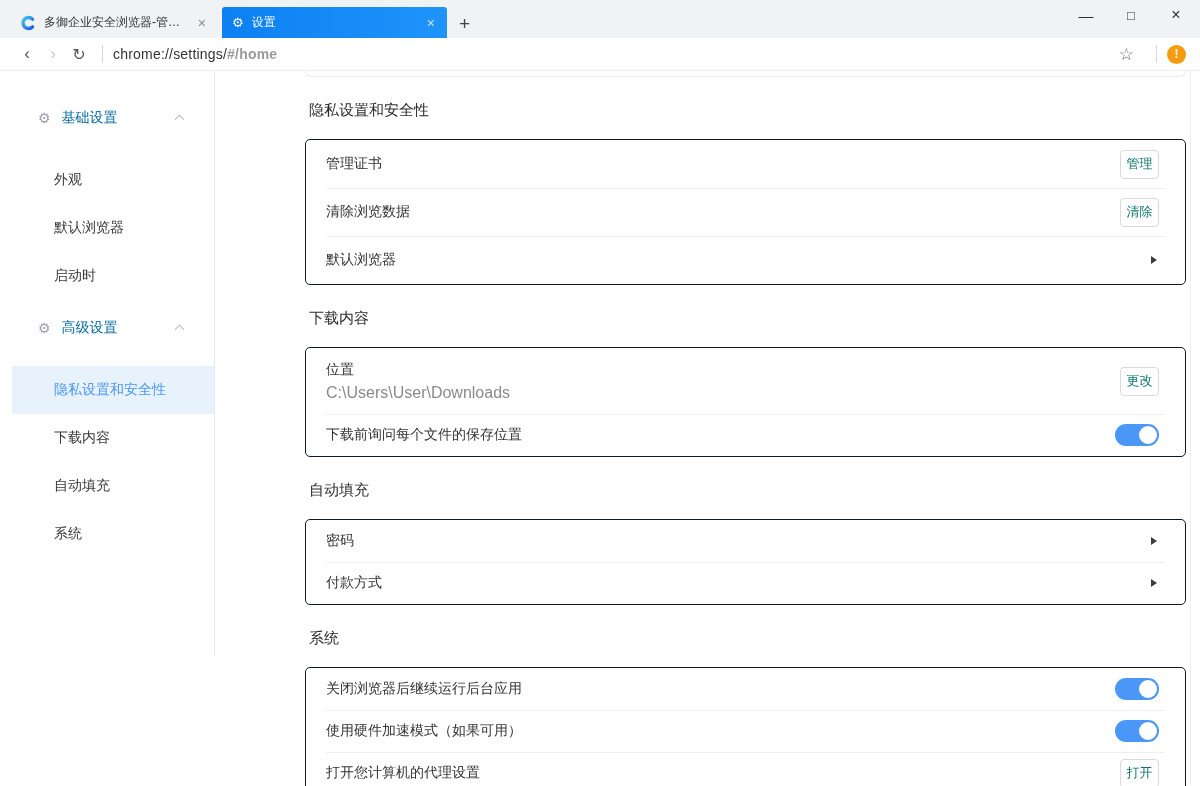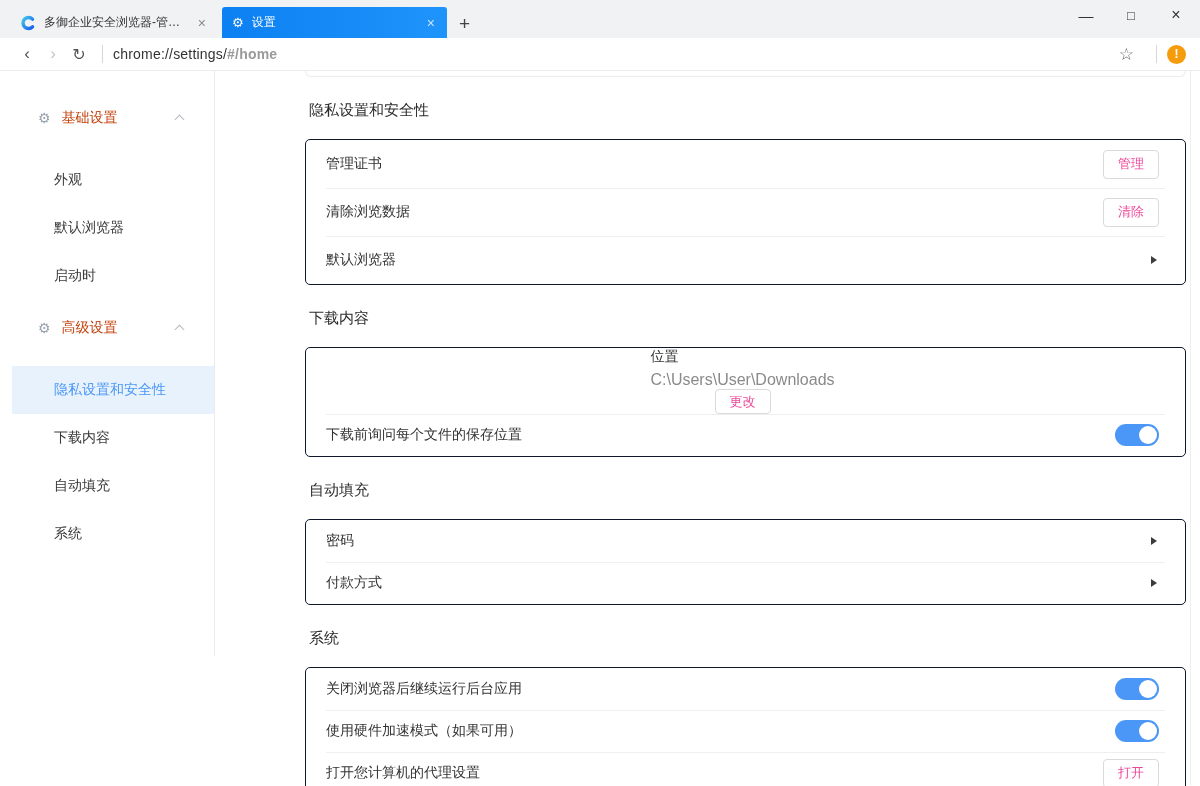--- a/index.html
+++ b/index.html
@@ -34,45 +34,45 @@
   .star-icon { font-size:17px; color:#6b6b6b; margin-right:12px; cursor:pointer; }
   .badge { width:19px; height:19px; border-radius:50%; background:#f59b0c; color:#fff; font-size:12px;
     font-weight:bold; display:flex; align-items:center; justify-content:center; cursor:pointer; }
 
   
   .main { display:flex; height:714px; }
   .sidebar { width:215px; position:relative; padding-top:23px; flex:none; }
   .sidebar::after { content:''; position:absolute; right:0; top:0; width:1px; height:585px; background:#e8eaed; }
   .side-group-header { height:48px; display:flex; align-items:center; padding-left:38px; cursor:pointer; }
   .side-gear { font-size:14px; color:#98a1ad; margin-right:11px; }
-  .side-group-label { font-size:14px; color:#c2410c; font-weight:500; }
+  .side-group-label { font-size:14px; color:#0369a1; font-weight:500; }
   .chev-up { width:7px; height:7px; border-left:1.5px solid #b5bac2; border-top:1.5px solid #b5bac2;
     transform:rotate(45deg); margin-left:auto; margin-right:32px; margin-top:3px; }
   .side-items { margin-top:14px; }
   .side-item { height:48px; display:flex; align-items:center; margin-left:12px; padding-left:42px;
     font-size:14px; color:#3a3a3a; cursor:pointer; }
   .side-item.active { background:#e8f2fd; color:#4a97f5; }
   .side-group-2 { margin-top:4px; }
 
   
   .content { flex:1; position:relative; }
   .scrollbar { position:absolute; right:0; top:0; width:10px; height:714px; border-left:1px solid #ededed; background:#fff; }
   .page { padding:0 14px 0 90px; }
   .card-sliver { height:6px; border:1px solid #ececec; border-top:none; border-radius:0 0 6px 6px; }
   .section-title { font-size:15px; color:#2b2b2b; margin:22px 0 18px 4px; line-height:22px; }
   .card { border:1px solid #0f172a; border-radius:5px; background:#fff; }
   .row { display:flex; align-items:center; padding:0 26px 0 20px; height:48px; position:relative; }
   .row + .row::before { content:''; position:absolute; top:0; left:20px; right:20px; height:1px; background:#efefef; }
   .row-label { font-size:14px; color:#333; }
   .row-main { flex:1; }
   .row-sub { font-size:16px; color:#8a8a8a; margin-top:5px; }
-  .row-tall { height:66px;flex-direction:column; }
+  .row-tall { height:66px; }
   .row-short { height:42px; }
-  .btn { background:#fff; border:1px solid #d8dadc; border-radius:4px; color:#ec4899; font-size:13px;
-    padding:0; width:56px; height:29px; cursor:pointer; font-family:inherit; }
+  .btn { background:#fff; border:1px solid #d8dadc; border-radius:4px; color:#0f766e; font-size:13px;
+    padding:0; width:39px; height:29px; cursor:pointer; font-family:inherit; }
   .arrow-right { width:0; height:0; border-top:4px solid transparent; border-bottom:4px solid transparent;
     border-left:6px solid #3c3c3c; margin-right:2px; cursor:pointer; }
   .toggle { width:44px; height:22px; border-radius:11px; background:#4a97f7; position:relative; cursor:pointer; flex:none; }
   .toggle::after { content:''; position:absolute; top:2px; right:2px; width:18px; height:18px; border-radius:50%; background:#fff; }
 </style>
 </head>
 <body>
 
 <div class="tabstrip">
   <div class="tab tab-inactive">

